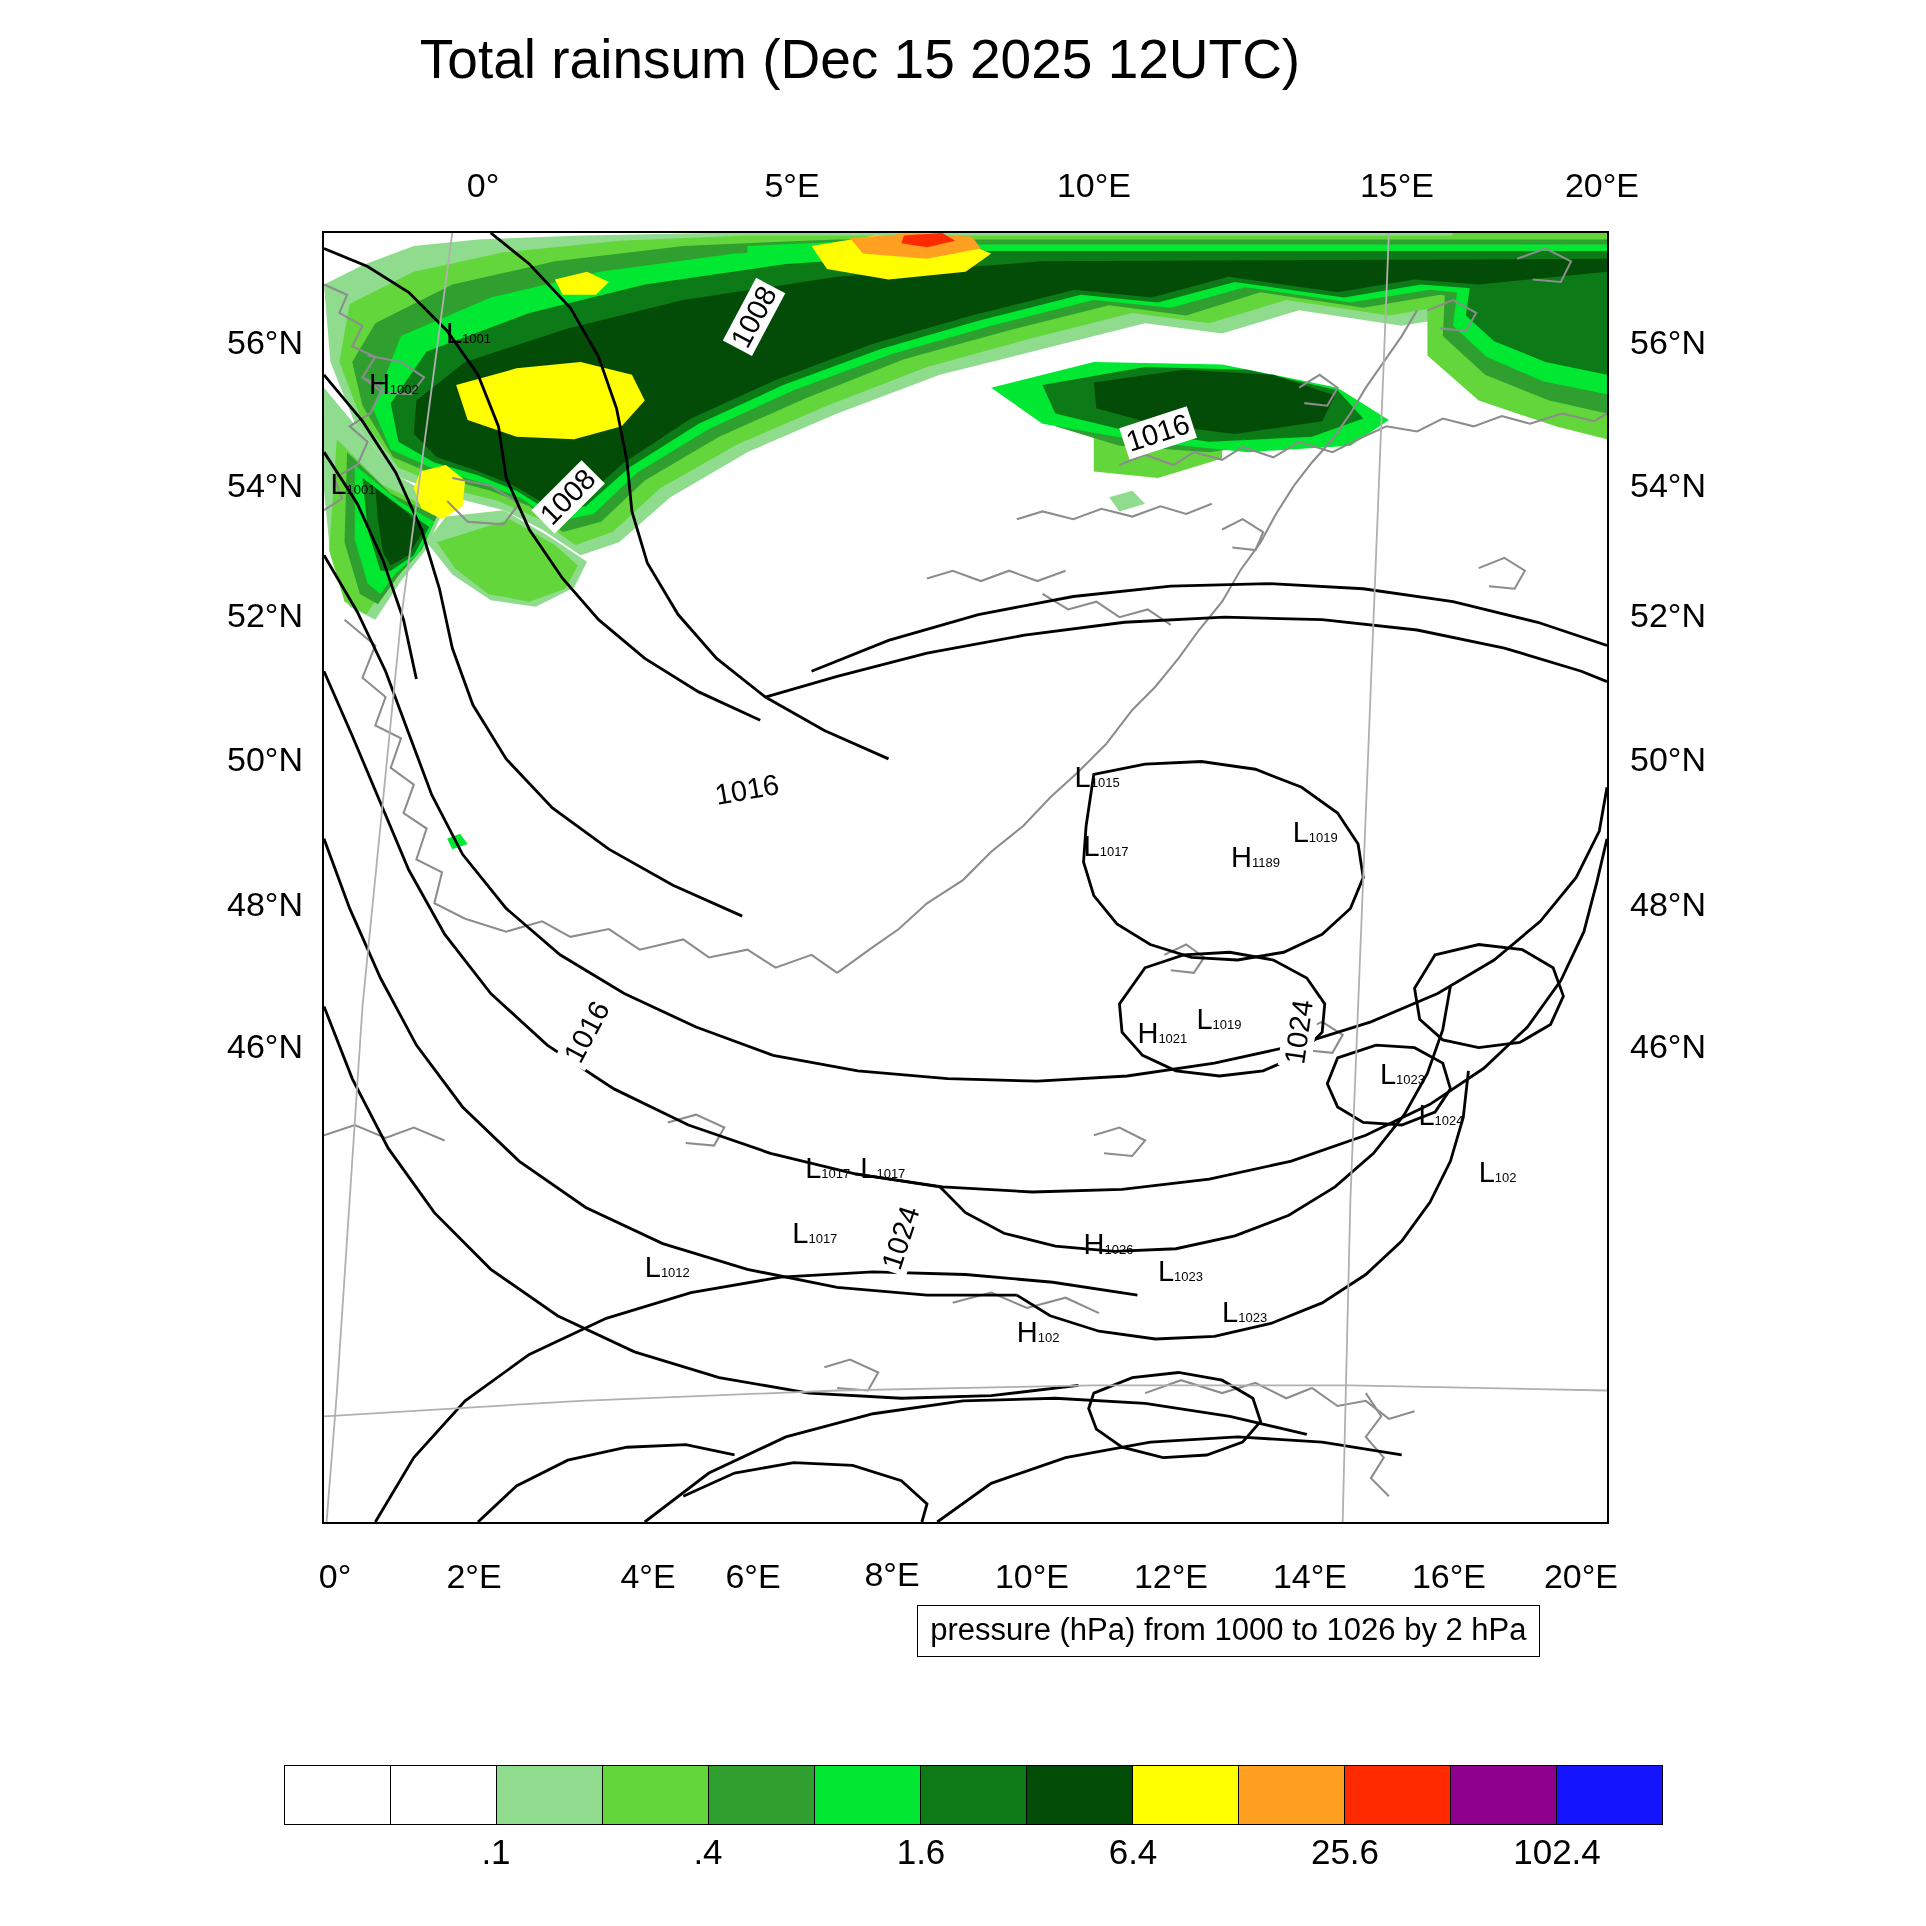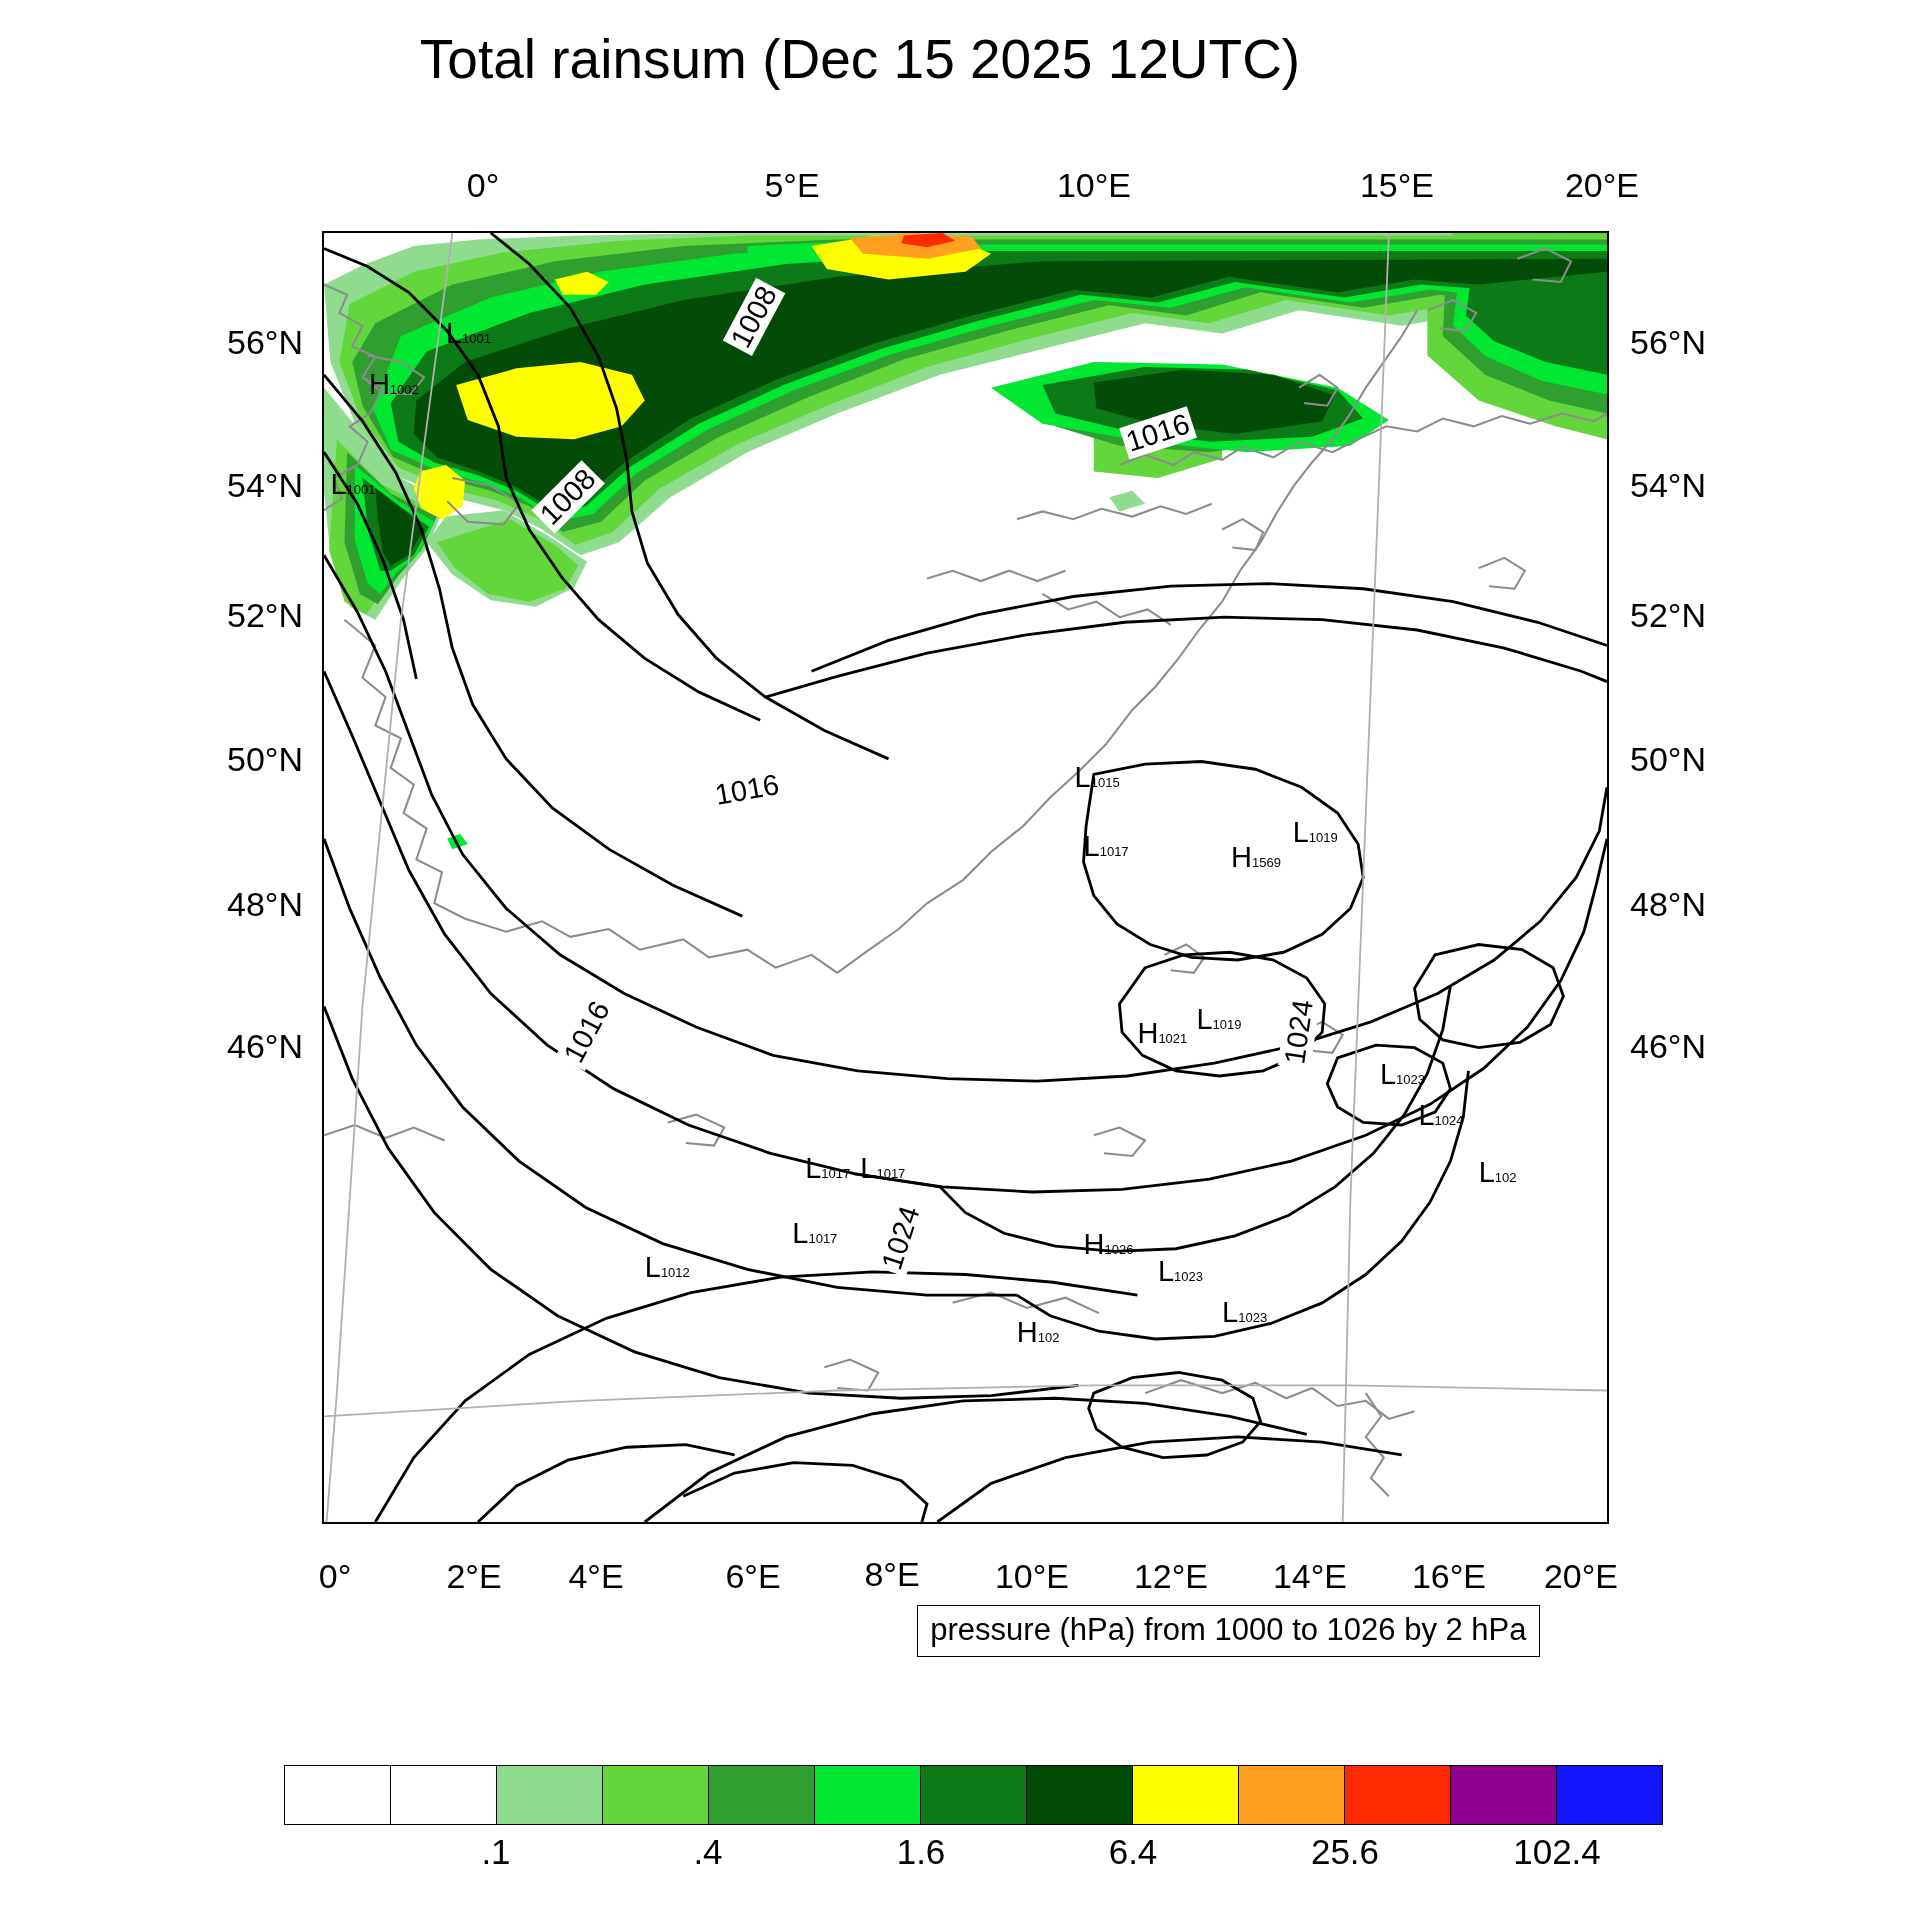--- a/index.html
+++ b/index.html
@@ -170,21 +170,21 @@
       </g>
     </svg>
 
     <div id="map-labels">
         <div class="mlabel" style="left: 9.5%; top: 6.5%;"><span class="big">L</span><span class="sub">1001</span></div>
         <div class="mlabel" style="left: 3.5%; top: 10.5%;"><span class="big">H</span><span class="sub">1002</span></div>
         <div class="mlabel" style="left: 0.5%; top: 18.2%;"><span class="big">L</span><span class="sub">1001</span></div>
         <div class="mlabel" style="left: 58.5%; top: 41%;"><span class="big">L</span><span class="sub">1015</span></div>
         <div class="mlabel" style="left: 59.2%; top: 46.3%;"><span class="big">L</span><span class="sub">1017</span></div>
         <div class="mlabel" style="left: 75.5%; top: 45.2%;"><span class="big">L</span><span class="sub">1019</span></div>
-        <div class="mlabel" style="left: 70.7%; top: 47.2%;"><span class="big">H</span><span class="sub">1569</span></div>
+        <div class="mlabel" style="left: 70.7%; top: 47.2%;"><span class="big">H</span><span class="sub">1189</span></div>
         <div class="mlabel" style="left: 68%; top: 59.7%;"><span class="big">L</span><span class="sub">1019</span></div>
         <div class="mlabel" style="left: 63.4%; top: 60.8%;"><span class="big">H</span><span class="sub">1021</span></div>
         <div class="mlabel" style="left: 82.3%; top: 64%;"><span class="big">L</span><span class="sub">1023</span></div>
         <div class="mlabel" style="left: 85.3%; top: 67.2%;"><span class="big">L</span><span class="sub">1024</span></div>
         <div class="mlabel" style="left: 90%; top: 71.6%;"><span class="big">L</span><span class="sub">102</span></div>
         <div class="mlabel" style="left: 37.5%; top: 71.3%;"><span class="big">L</span><span class="sub">1017</span></div>
         <div class="mlabel" style="left: 41.8%; top: 71.3%;"><span class="big">L</span><span class="sub">1017</span></div>
         <div class="mlabel" style="left: 36.5%; top: 76.3%;"><span class="big">L</span><span class="sub">1017</span></div>
         <div class="mlabel" style="left: 25%; top: 79%;"><span class="big">L</span><span class="sub">1012</span></div>
         <div class="mlabel" style="left: 59.2%; top: 77.2%;"><span class="big">H</span><span class="sub">1026</span></div>
@@ -206,21 +206,21 @@
   <div id="ticks-top">
       <div class="tick top" style="left: 483px; top: 166px;">0°</div>
       <div class="tick top" style="left: 792px; top: 166px;">5°E</div>
       <div class="tick top" style="left: 1094px; top: 166px;">10°E</div>
       <div class="tick top" style="left: 1397px; top: 166px;">15°E</div>
       <div class="tick top" style="left: 1602px; top: 166px;">20°E</div>
     </div>
   <div id="ticks-bottom">
       <div class="tick bottom" style="left: 335px; top: 1557px;">0°</div>
       <div class="tick bottom" style="left: 474px; top: 1557px;">2°E</div>
-      <div class="tick bottom" style="left: 596px; top: 1557px;">4°E</div>
+      <div class="tick bottom" style="left: 648px; top: 1557px;">4°E</div>
       <div class="tick bottom" style="left: 753px; top: 1557px;">6°E</div>
       <div class="tick bottom" style="left: 892px; top: 1555px;">8°E</div>
       <div class="tick bottom" style="left: 1032px; top: 1557px;">10°E</div>
       <div class="tick bottom" style="left: 1171px; top: 1557px;">12°E</div>
       <div class="tick bottom" style="left: 1310px; top: 1557px;">14°E</div>
       <div class="tick bottom" style="left: 1449px; top: 1557px;">16°E</div>
       <div class="tick bottom" style="left: 1581px; top: 1557px;">20°E</div>
     </div>
   <div id="ticks-left">
       <div class="tick left" style="left: 180px; width: 123px; top: 342px;">56°N</div>

